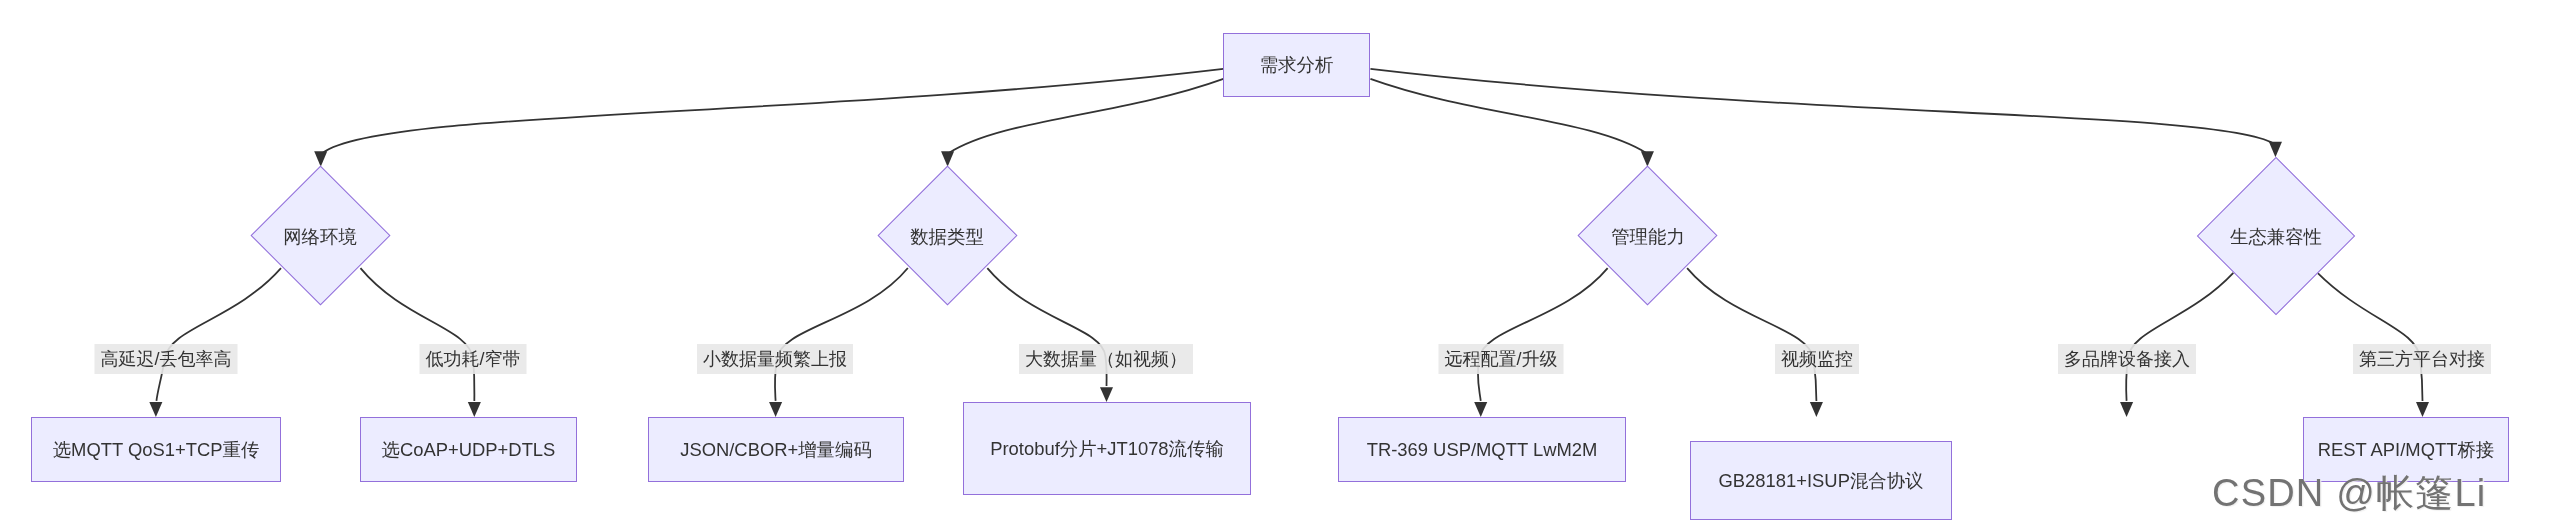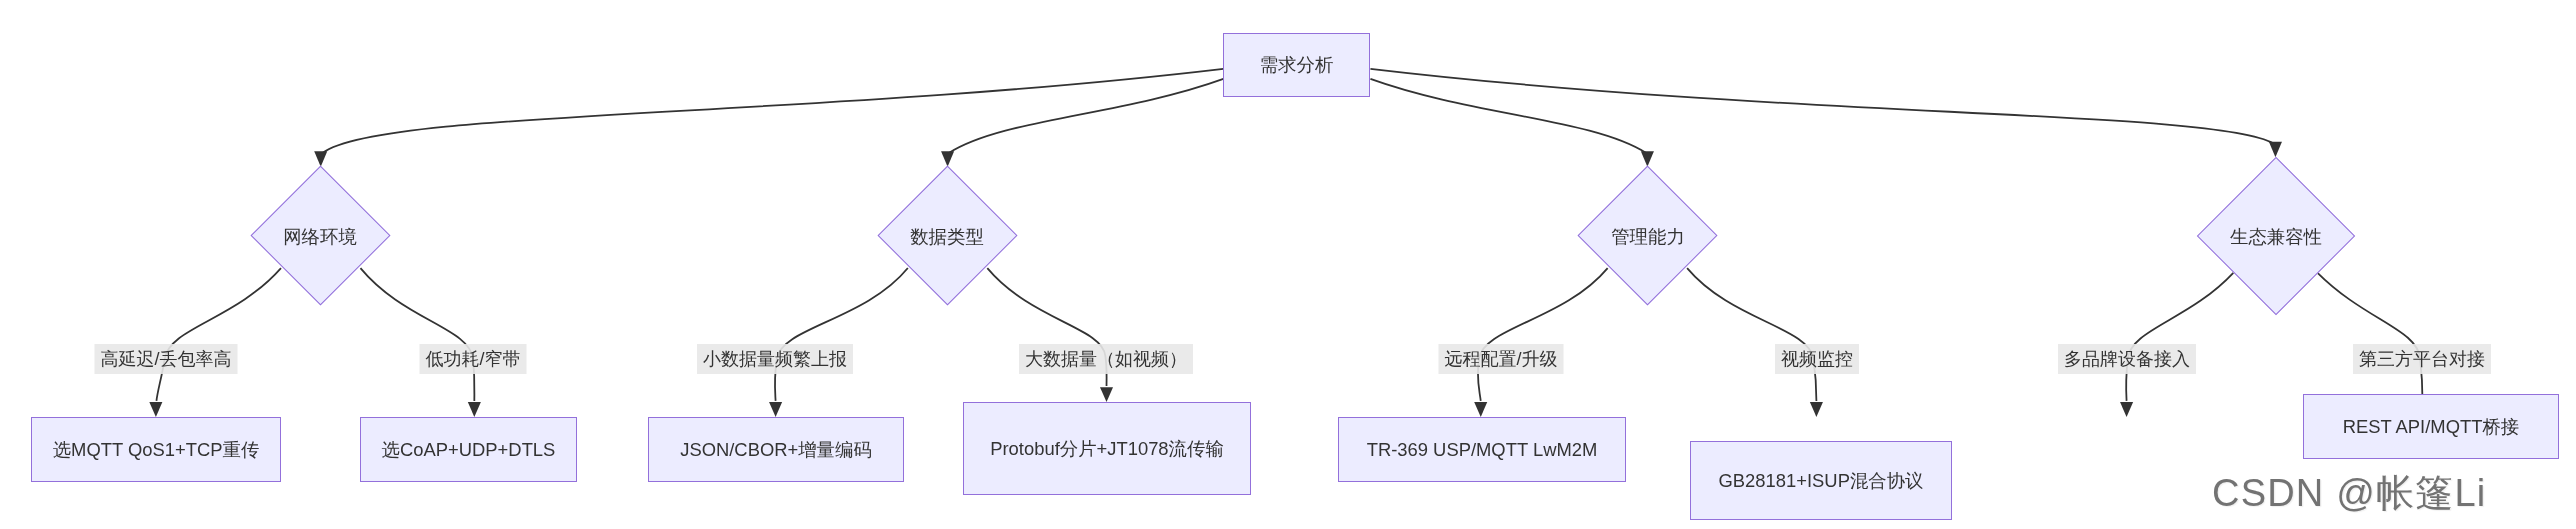--- a/index.html
+++ b/index.html
@@ -124,20 +124,20 @@
   </div>
   <div class="node" style="left:963px;top:402px;width:288px;height:93px;">
     <span>Protobuf分片+JT1078流传输</span>
   </div>
   <div class="node" style="left:1338px;top:417px;width:288px;height:65px;">
     <span>TR-369 USP/MQTT LwM2M</span>
   </div>
   <div class="node" style="left:1690px;top:441px;width:262px;height:79px;">
     <span>GB28181+ISUP混合协议</span>
   </div>
-  <div class="node" style="left:2303px;top:394px;width:256px;height:65px;align-items:center;">
+  <div class="node" style="left:2303px;top:417px;width:206px;height:65px;align-items:center;">
     <span>REST API/MQTT桥接</span>
   </div>
 
   <div class="watermark" style="left:2212px;top:468px;">CSDN @帐篷Li</div>
 
 </div>
 
 
 </body></html>

